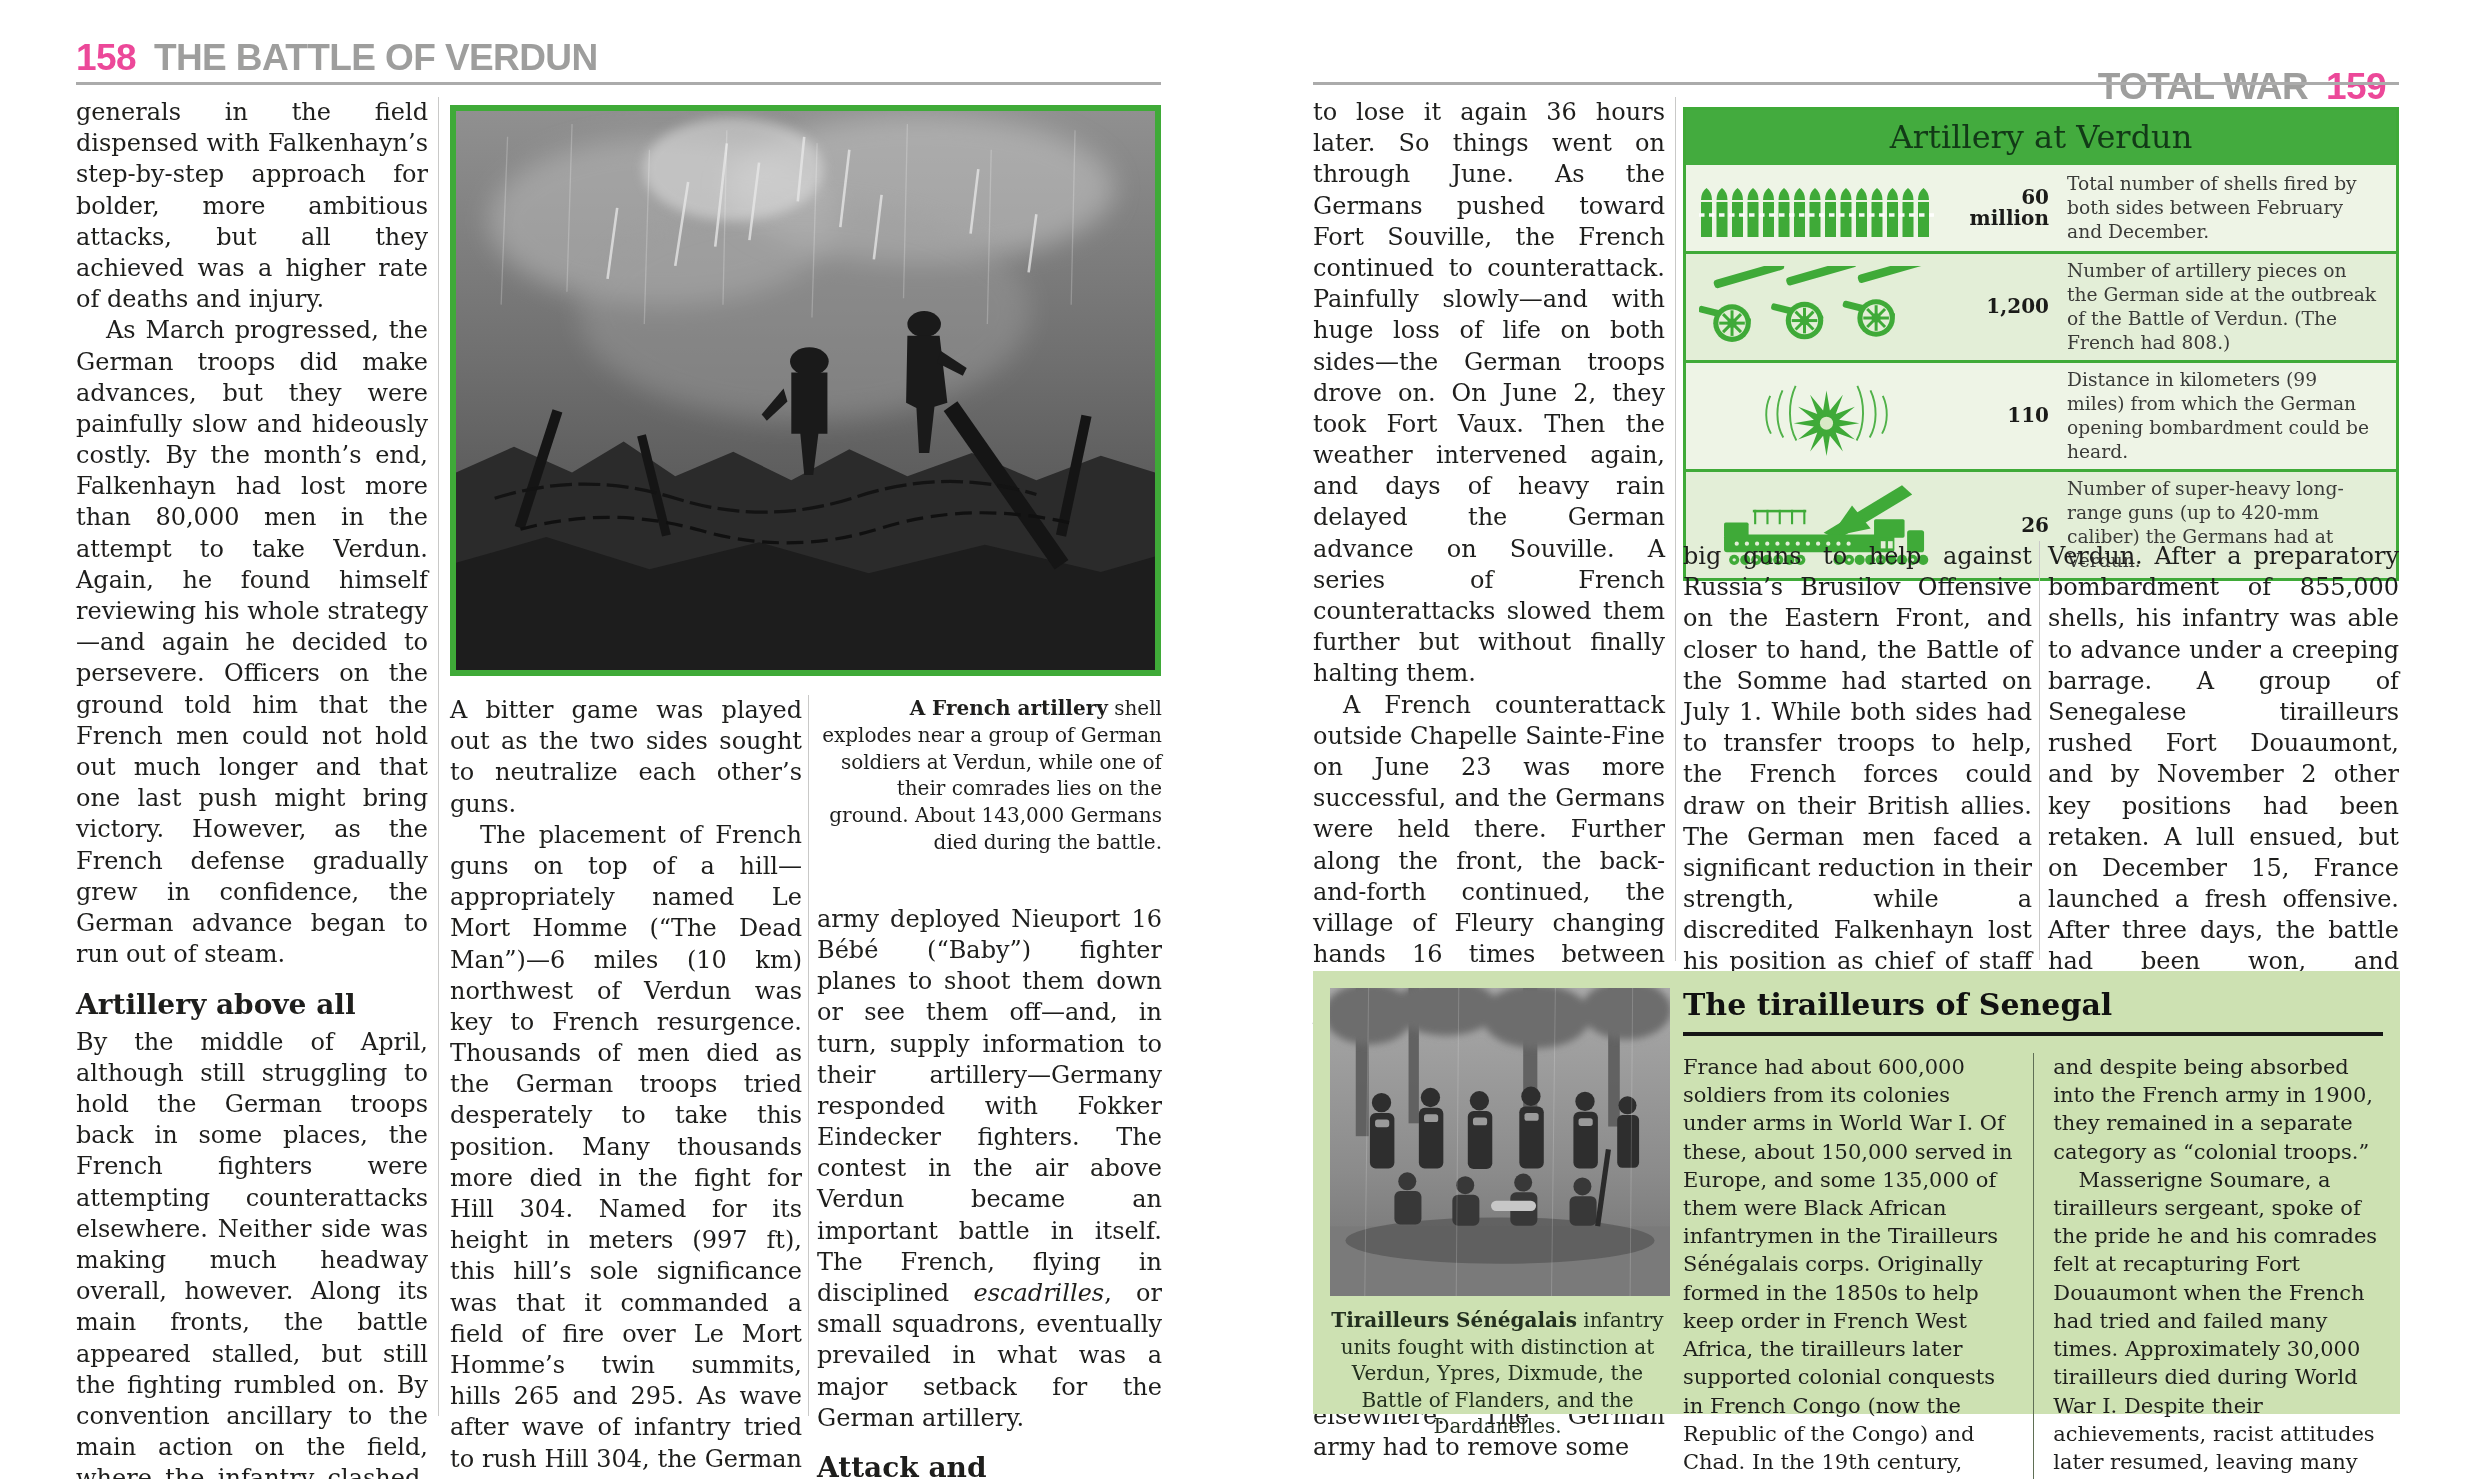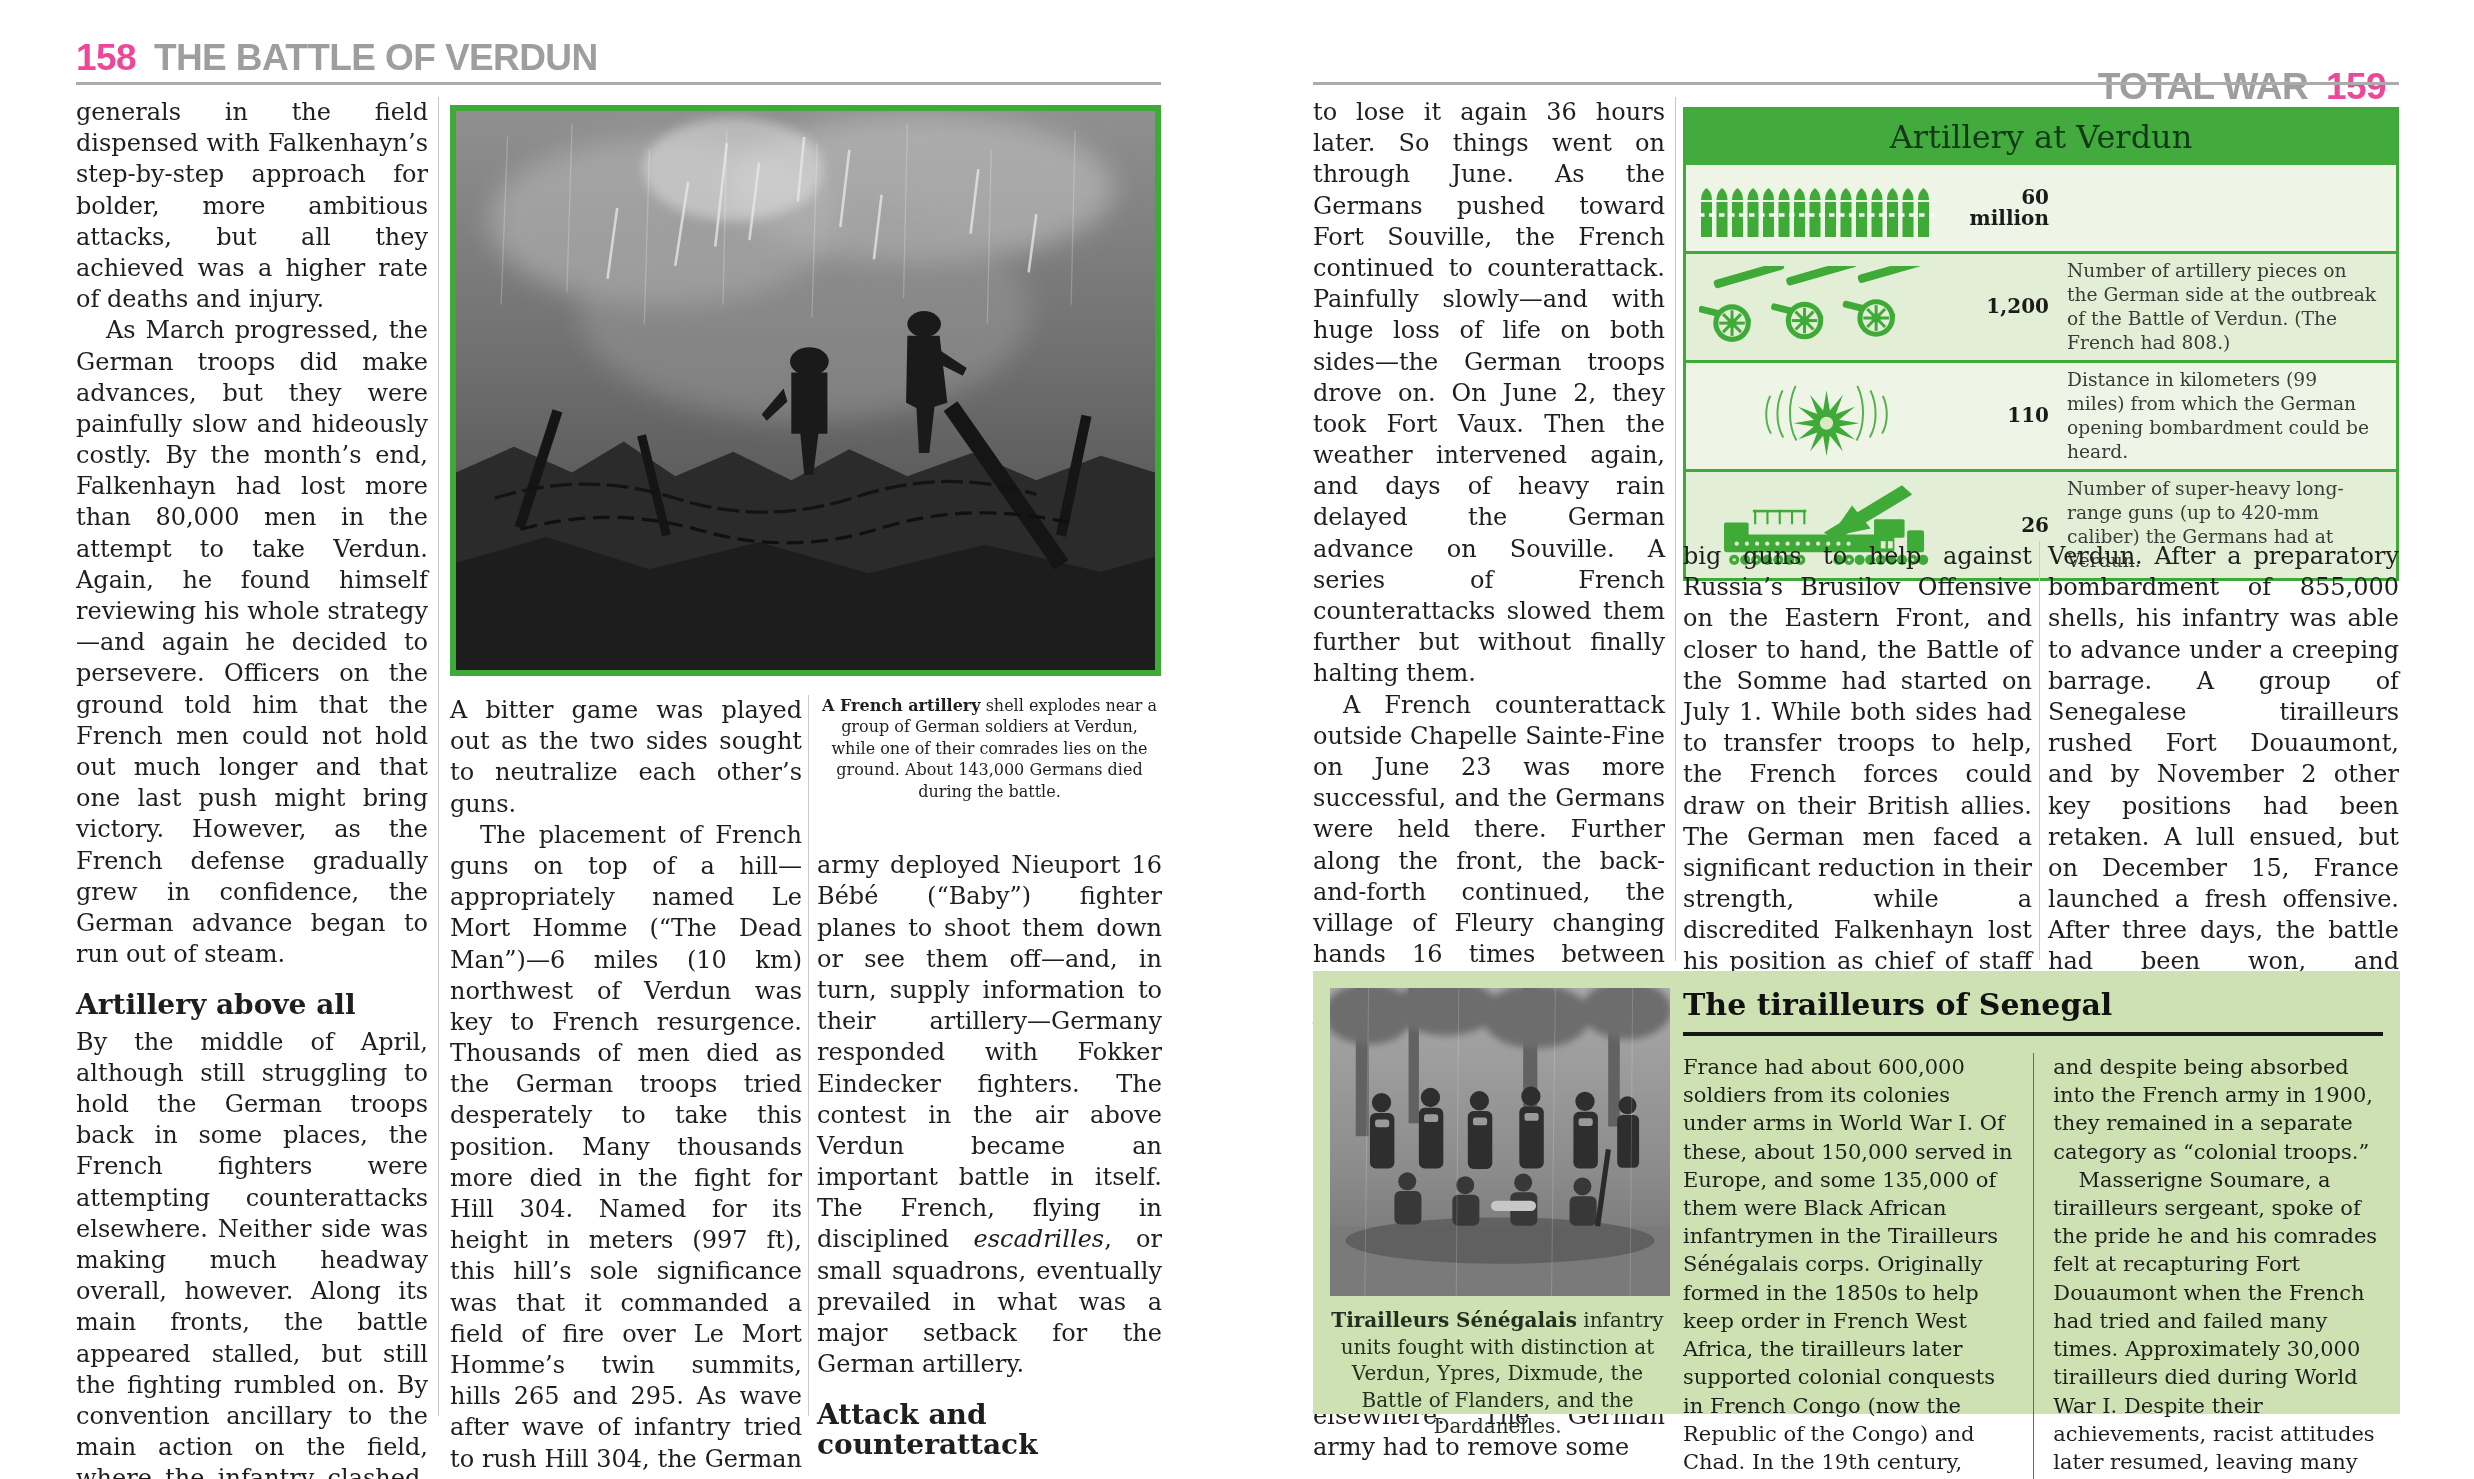--- a/index.html
+++ b/index.html
@@ -33,21 +33,21 @@
   em{font-style:italic;}
 
   .vdiv{position:absolute;width:1.3px;background:var(--divider);}
 
   
   .photo-frame{position:absolute;left:450px;top:105px;width:711px;height:571px;
                border:6.4px solid var(--accent);background:#555;}
   .photo-frame svg{display:block;width:100%;height:100%;}
 
   
-  .caption{font-size:16px;line-height:1.34;text-align:center;margin-bottom:48px;}
+  .caption{font-size:20px;line-height:1.34;text-align:right;margin-bottom:48px;}
   .caption strong{font-weight:bold;}
 
   
   .infographic{position:absolute;left:1683px;top:107px;width:716px;border:3.9px solid var(--accent);}
   .ig-header{background:var(--header-green);color:var(--ig-title);text-align:center;
              font-size:32px;font-weight:normal;padding:7.7px 0 9px;}
   .ig-row{display:flex;align-items:center;min-height:86px;padding:5.2px 13px;}
   .ig-row + .ig-row{border-top:3.2px solid var(--accent);}
   .ig-row:nth-child(odd of .ig-row){background:var(--row-light);}
   .ig-row.r1,.ig-row.r3{background:var(--row-light);}
@@ -215,20 +215,21 @@
             <path d="M345 118 L345 44 Q345 28 356 20 Q367 28 367 44 L367 118 Z"></path>
             <path d="M376 118 L376 44 Q376 28 387 20 Q398 28 398 44 L398 118 Z"></path>
             <path d="M407 118 L407 44 Q407 28 418 20 Q429 28 429 44 L429 118 Z"></path>
             <path d="M438 118 L438 44 Q438 28 449 20 Q460 28 460 44 L460 118 Z"></path>
           </g>
           <line x1="0" y1="46" x2="470" y2="46" stroke="#eef4e6" stroke-width="4"></line>
           <line x1="0" y1="74" x2="470" y2="74" stroke="#ffffff" stroke-width="7" stroke-dasharray="11 9" opacity="0.95"></line>
         </svg>
       </div>
       <div class="ig-value">60 million</div>
+      <div class="ig-desc">Total number of shells fired by both sides between February and December.</div>
     </div>
 
     <div class="ig-row r2">
       <div class="ig-icon">
         <svg viewBox="0 0 560 190" width="240" height="81">
           <defs>
             <g id="fg">
               <rect x="28" y="28" width="170" height="20" rx="8" transform="rotate(-16 28 38)" fill="#3faa38"></rect>
               <rect x="-8" y="88" width="125" height="16" rx="6" transform="rotate(14 0 96)" fill="#3faa38"></rect>
               <circle cx="70" cy="128" r="44" fill="#3faa38"></circle>

